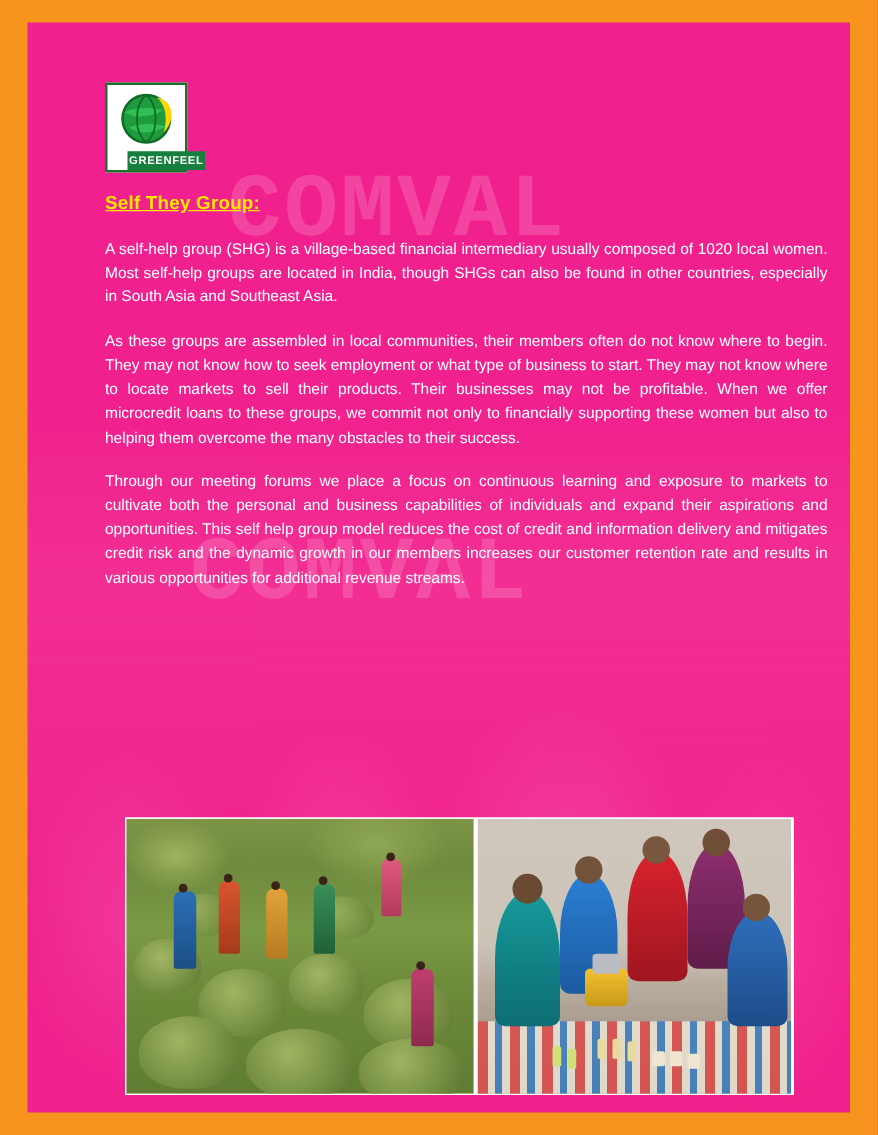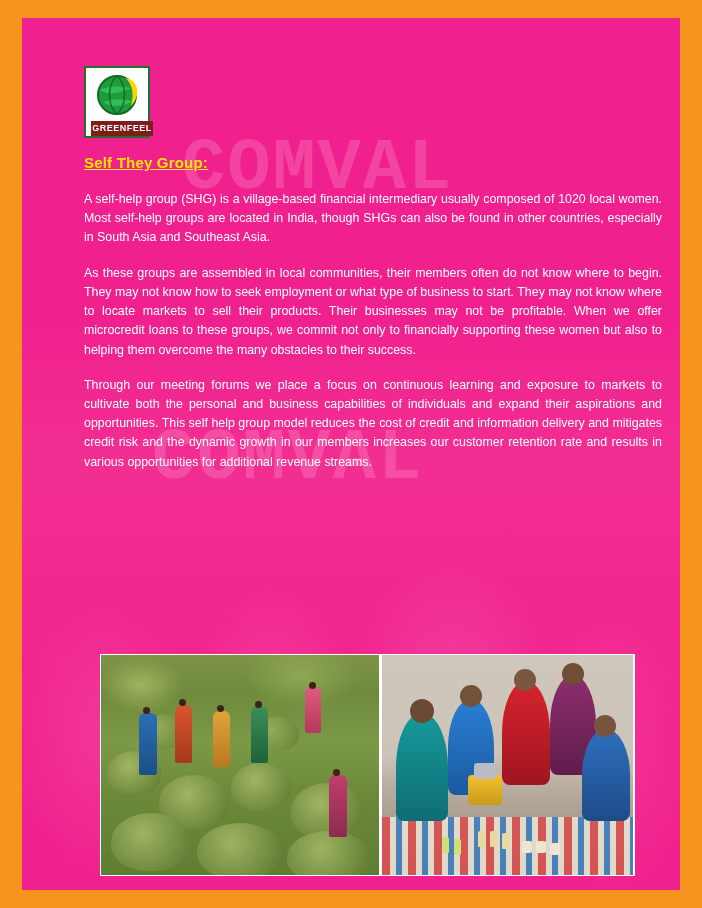--- a/index.html
+++ b/index.html
@@ -68,23 +68,23 @@
   }
   .logo .globe-wrap {
     position: relative;
     width: 62px;
     height: 52px;
     margin: 0 auto;
   }
   .logo svg { display: block; margin: 2px auto 0 auto; }
   .logo .brand {
     position: absolute;
-    left: 5px; bottom: 0;
+    left: 16px; bottom: 0;
     width: 100%;
-    background: #7f1d1d;
+    background: #15803d;
     color: #ffffff;
     font-size: 9px;
     font-weight: bold;
     letter-spacing: 0.5px;
     padding: 2px 0 3px 0;
     box-sizing: border-box;
   }
 
   .heading {
     position: absolute;

